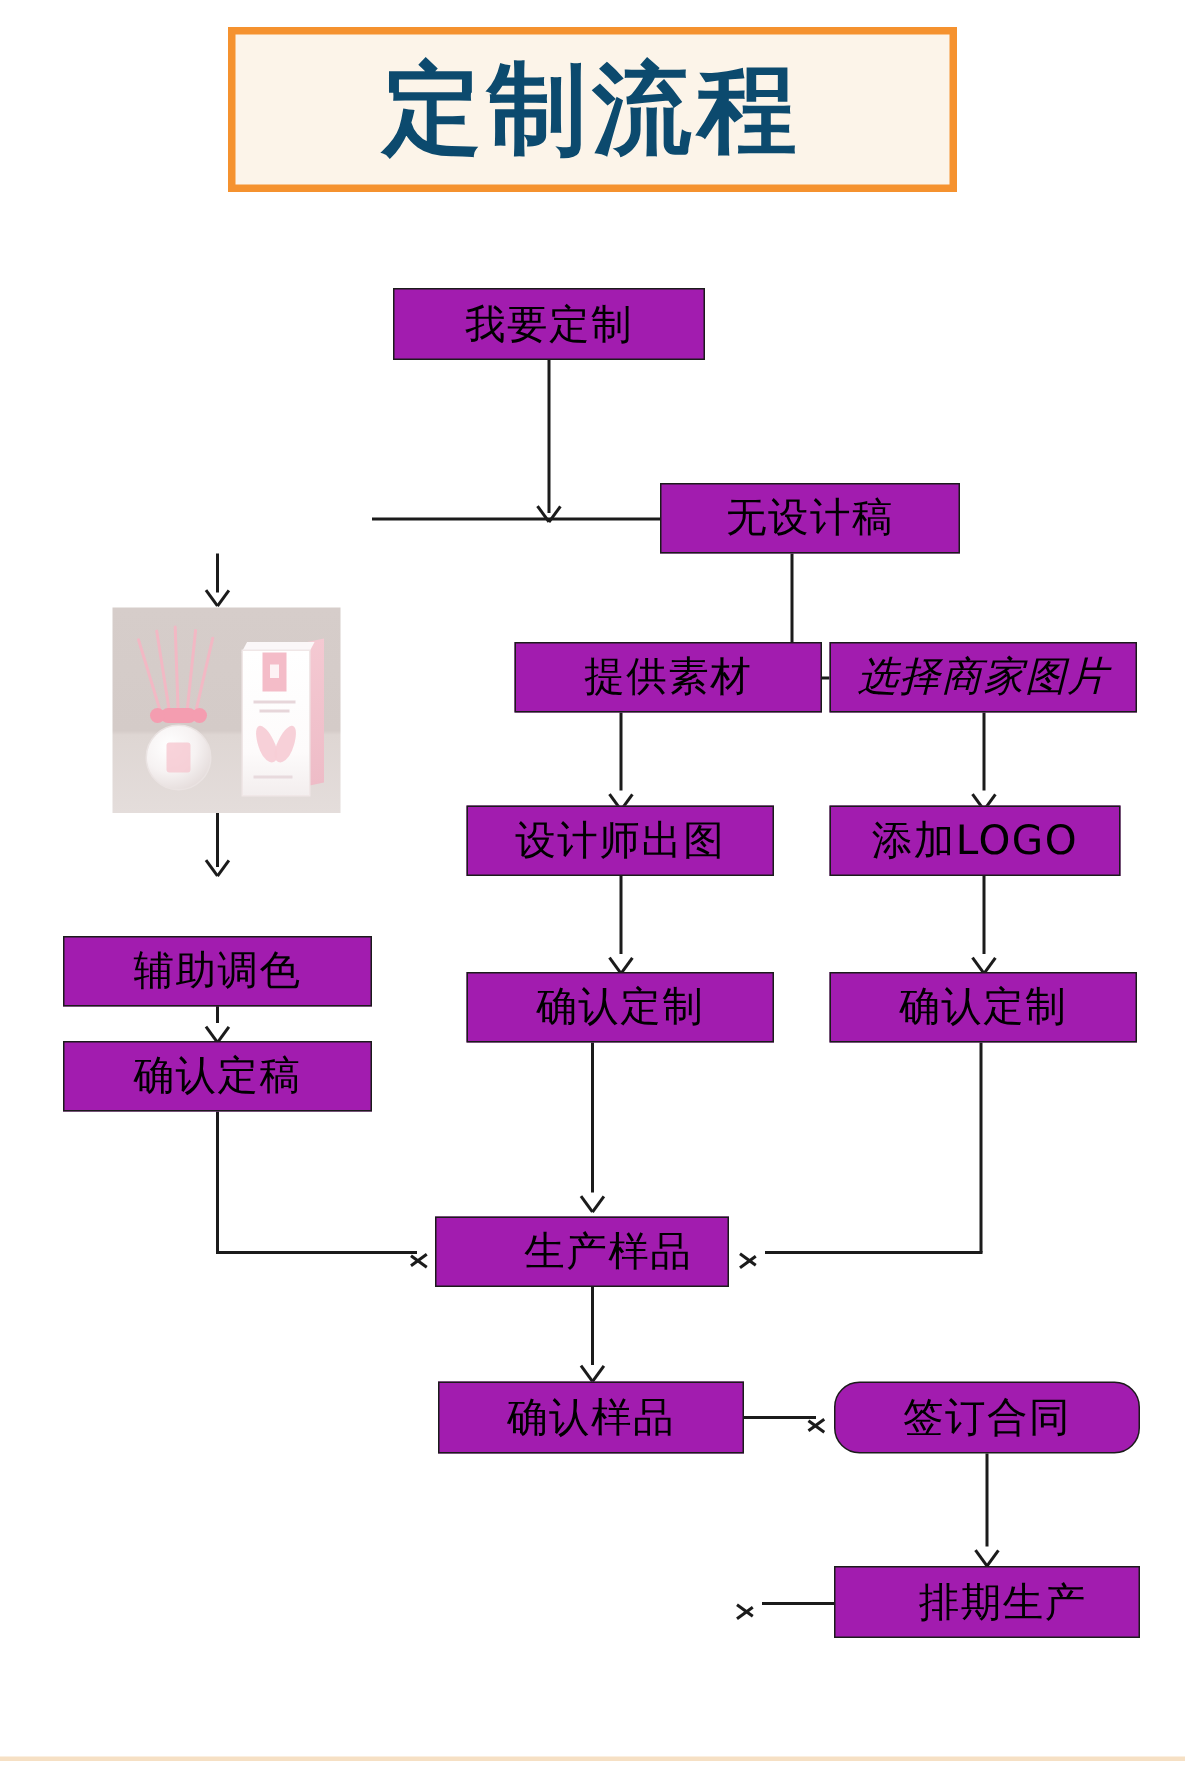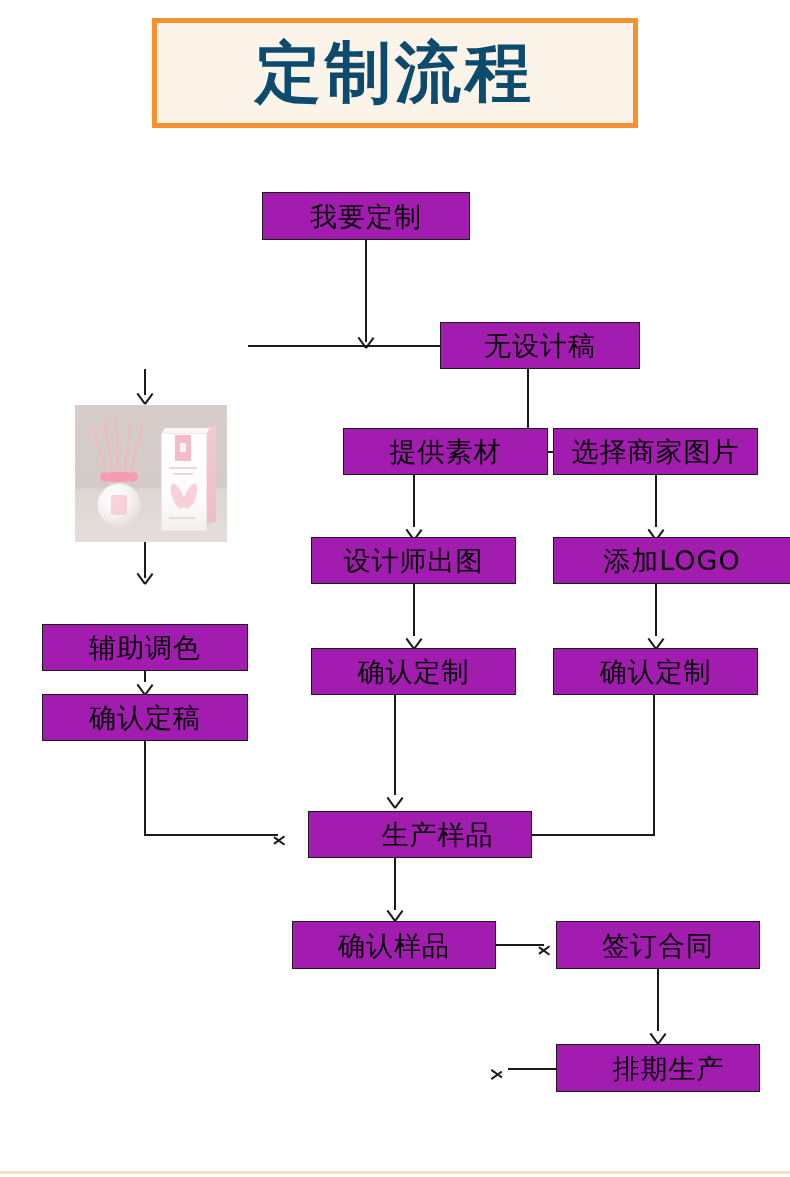--- a/index.html
+++ b/index.html
@@ -245,47 +245,47 @@
   <div class="node" style="left:311px; top:537px; width:205px; height:47px;">设计师出图</div>
 
   <div class="vline" style="left:413px; top:584px; height:52px;"></div>
   <div class="arrow down" style="left:414px; top:649px;"></div>
 
   <div class="node" style="left:311px; top:648px; width:205px; height:47px;">确认定制</div>
 
   <div class="vline" style="left:394px; top:695px; height:100px;"></div>
   <div class="arrow down" style="left:395px; top:808px;"></div>
 
-  <div class="node" style="left:553px; top:428px; width:205px; height:47px;">选择商家图片</div>
+  <div class="node" style="left:553px; top:428px; width:205px; height:47px;font-style:italic;">选择商家图片</div>
 
   <div class="vline" style="left:655px; top:475px; height:52px;"></div>
   <div class="arrow down" style="left:656px; top:540px;"></div>
 
-  <div class="node" style="left:553px; top:537px; width:238px; height:47px;">添加LOGO</div>
+  <div class="node" style="left:553px; top:537px; width:194px; height:47px;">添加LOGO</div>
 
   <div class="vline" style="left:655px; top:584px; height:52px;"></div>
   <div class="arrow down" style="left:656px; top:649px;"></div>
 
   <div class="node" style="left:553px; top:648px; width:205px; height:47px;">确认定制</div>
 
   <div class="vline" style="left:653px; top:695px; height:140px;"></div>
   <div class="hline" style="left:510px; top:834px; width:145px;"></div>
   <div class="arrow left" style="left:498px; top:835px;"></div>
 
-  <div class="node" style="left:308px; top:811px; width:224px; height:47px;padding-left:35px;">生产样品</div>
+  <div class="node" style="left:290px; top:811px; width:196px; height:47px;padding-left:35px;">生产样品</div>
 
   <div class="vline" style="left:394px; top:858px; height:52px;"></div>
   <div class="arrow down" style="left:395px; top:921px;"></div>
 
   <div class="node" style="left:292px; top:921px; width:204px; height:48px;">确认样品</div>
 
   <div class="hline" style="left:496px; top:944px; width:48px;"></div>
   <div class="arrow right" style="left:556px; top:945px;"></div>
 
-  <div class="node" style="left:556px; top:921px; width:204px; height:48px;">签订合同</div>
+  <div class="node" style="left:556px; top:921px; width:204px; height:48px;border-radius:17px;">签订合同</div>
 
   <div class="vline" style="left:657px; top:969px; height:62px;"></div>
   <div class="arrow down" style="left:658px; top:1044px;"></div>
 
   <div class="node" style="left:556px; top:1044px; width:204px; height:48px;padding-left:21px;">排期生产</div>
 
   <div class="hline" style="left:508px; top:1068px; width:48px;"></div>
   <div class="arrow left" style="left:496px; top:1069px;"></div>
 
 

